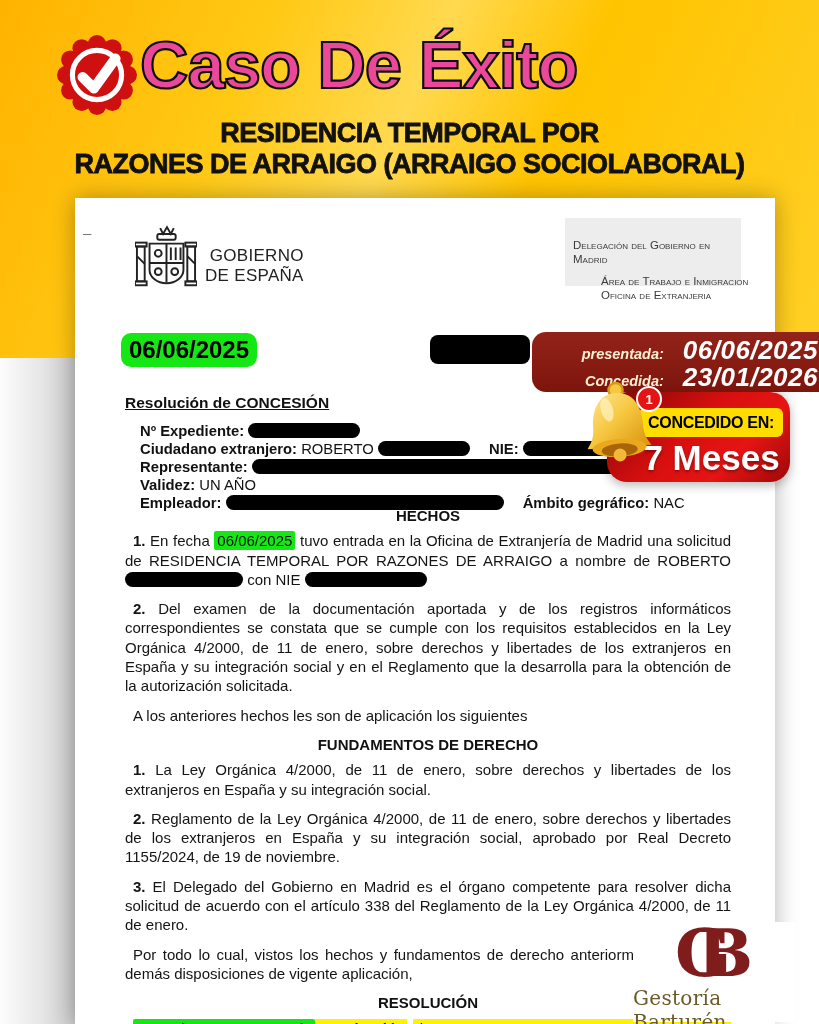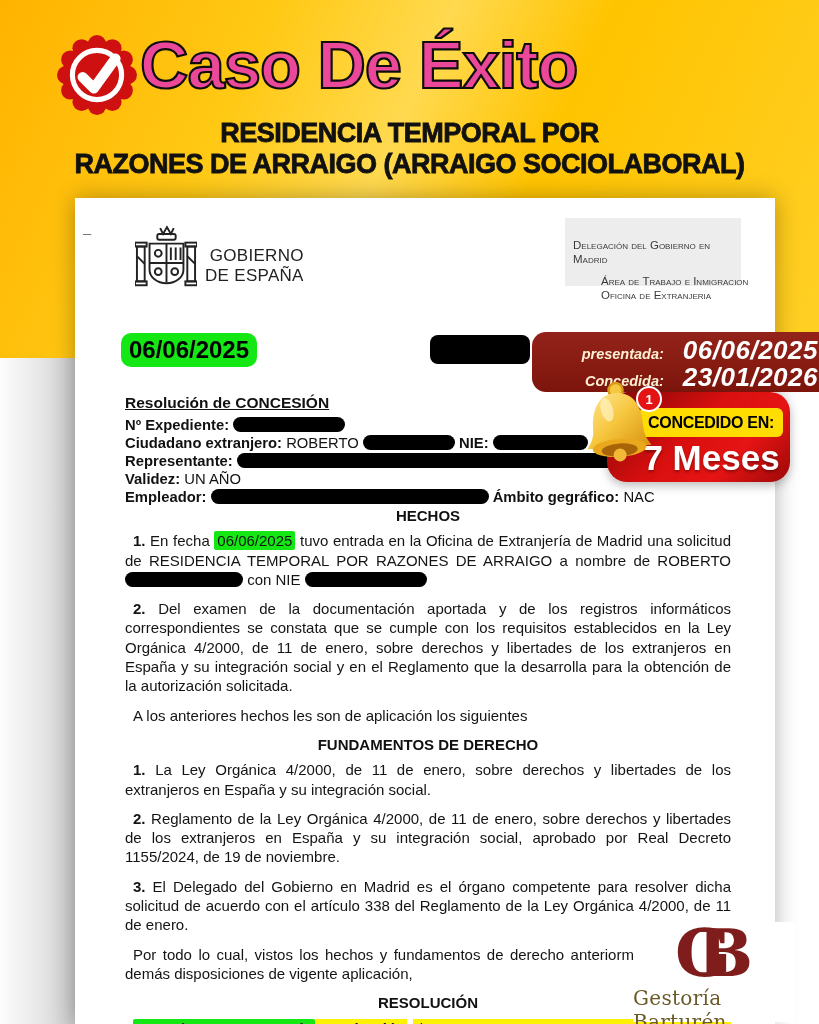--- a/index.html
+++ b/index.html
@@ -29,22 +29,22 @@
     padding:20px 8px;font-variant:small-caps;font-size:11.5px;line-height:14px;color:#3a3a3a;}
   .office-area{position:absolute;left:486px;top:76px;font-variant:small-caps;
     font-size:11.5px;line-height:14px;color:#3a3a3a;margin-left:40px;}
   .stamp-date{position:absolute;left:46px;top:135px;width:136px;height:34px;border-radius:10px;
     background:#14e714;color:#000;font-size:24px;font-weight:bold;
     display:flex;align-items:center;justify-content:center;}
   .redact{background:#000;border-radius:8px;display:inline-block;height:15px;vertical-align:-2px;}
   .redact-stamp{position:absolute;left:355px;top:137px;width:100px;height:29px;background:#000;border-radius:8px;}
   
   .res-block{position:absolute;left:50px;top:196px;width:560px;font-size:14.8px;line-height:18px;color:#111;}
-  .res-title{font-weight:bold;text-decoration:underline;font-size:15.5px;margin-bottom:4px;}
-  .res-block b{font-weight:bold;}
+  .res-title{font-weight:bold;text-decoration:underline;font-size:15.5px;margin-bottom:10px;}
+  .res-block b{font-weight:bold;margin-left:15px;}
   
   .body-block{position:absolute;left:50px;top:302px;width:606px;font-size:15px;
     line-height:19.3px;color:#141414;text-align:justify;}
   .body-block h3{margin:6px 0 6px 0;font-size:15px;text-align:center;font-weight:bold;color:#111;}
   .body-block p{margin:0 0 10px 0;text-indent:8px;}
   .hl-green{background:#14e714;padding:1px 3px;border-radius:2px;}
   .hl-yellow{background:#fff200;padding:1px 2px;}
   
   .badge-maroon{position:absolute;left:532px;top:332px;width:300px;height:60px;border-radius:14px;
     background:linear-gradient(180deg,#93231a 0%,#7d150c 100%);z-index:3;

